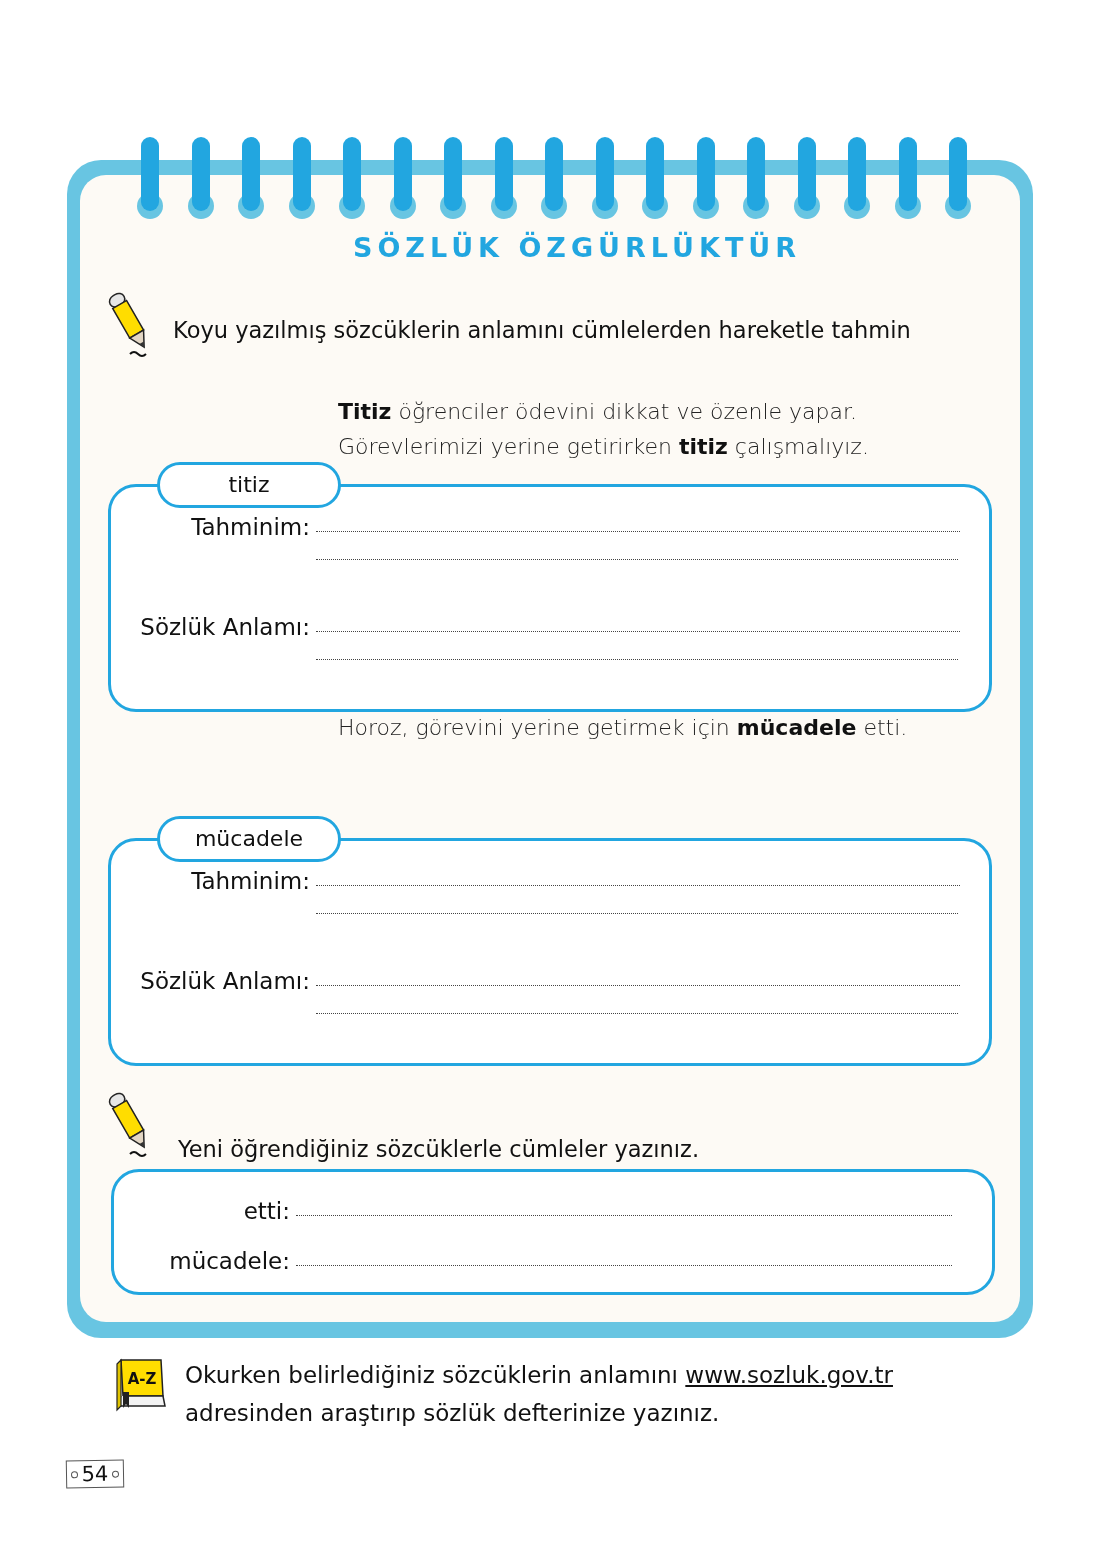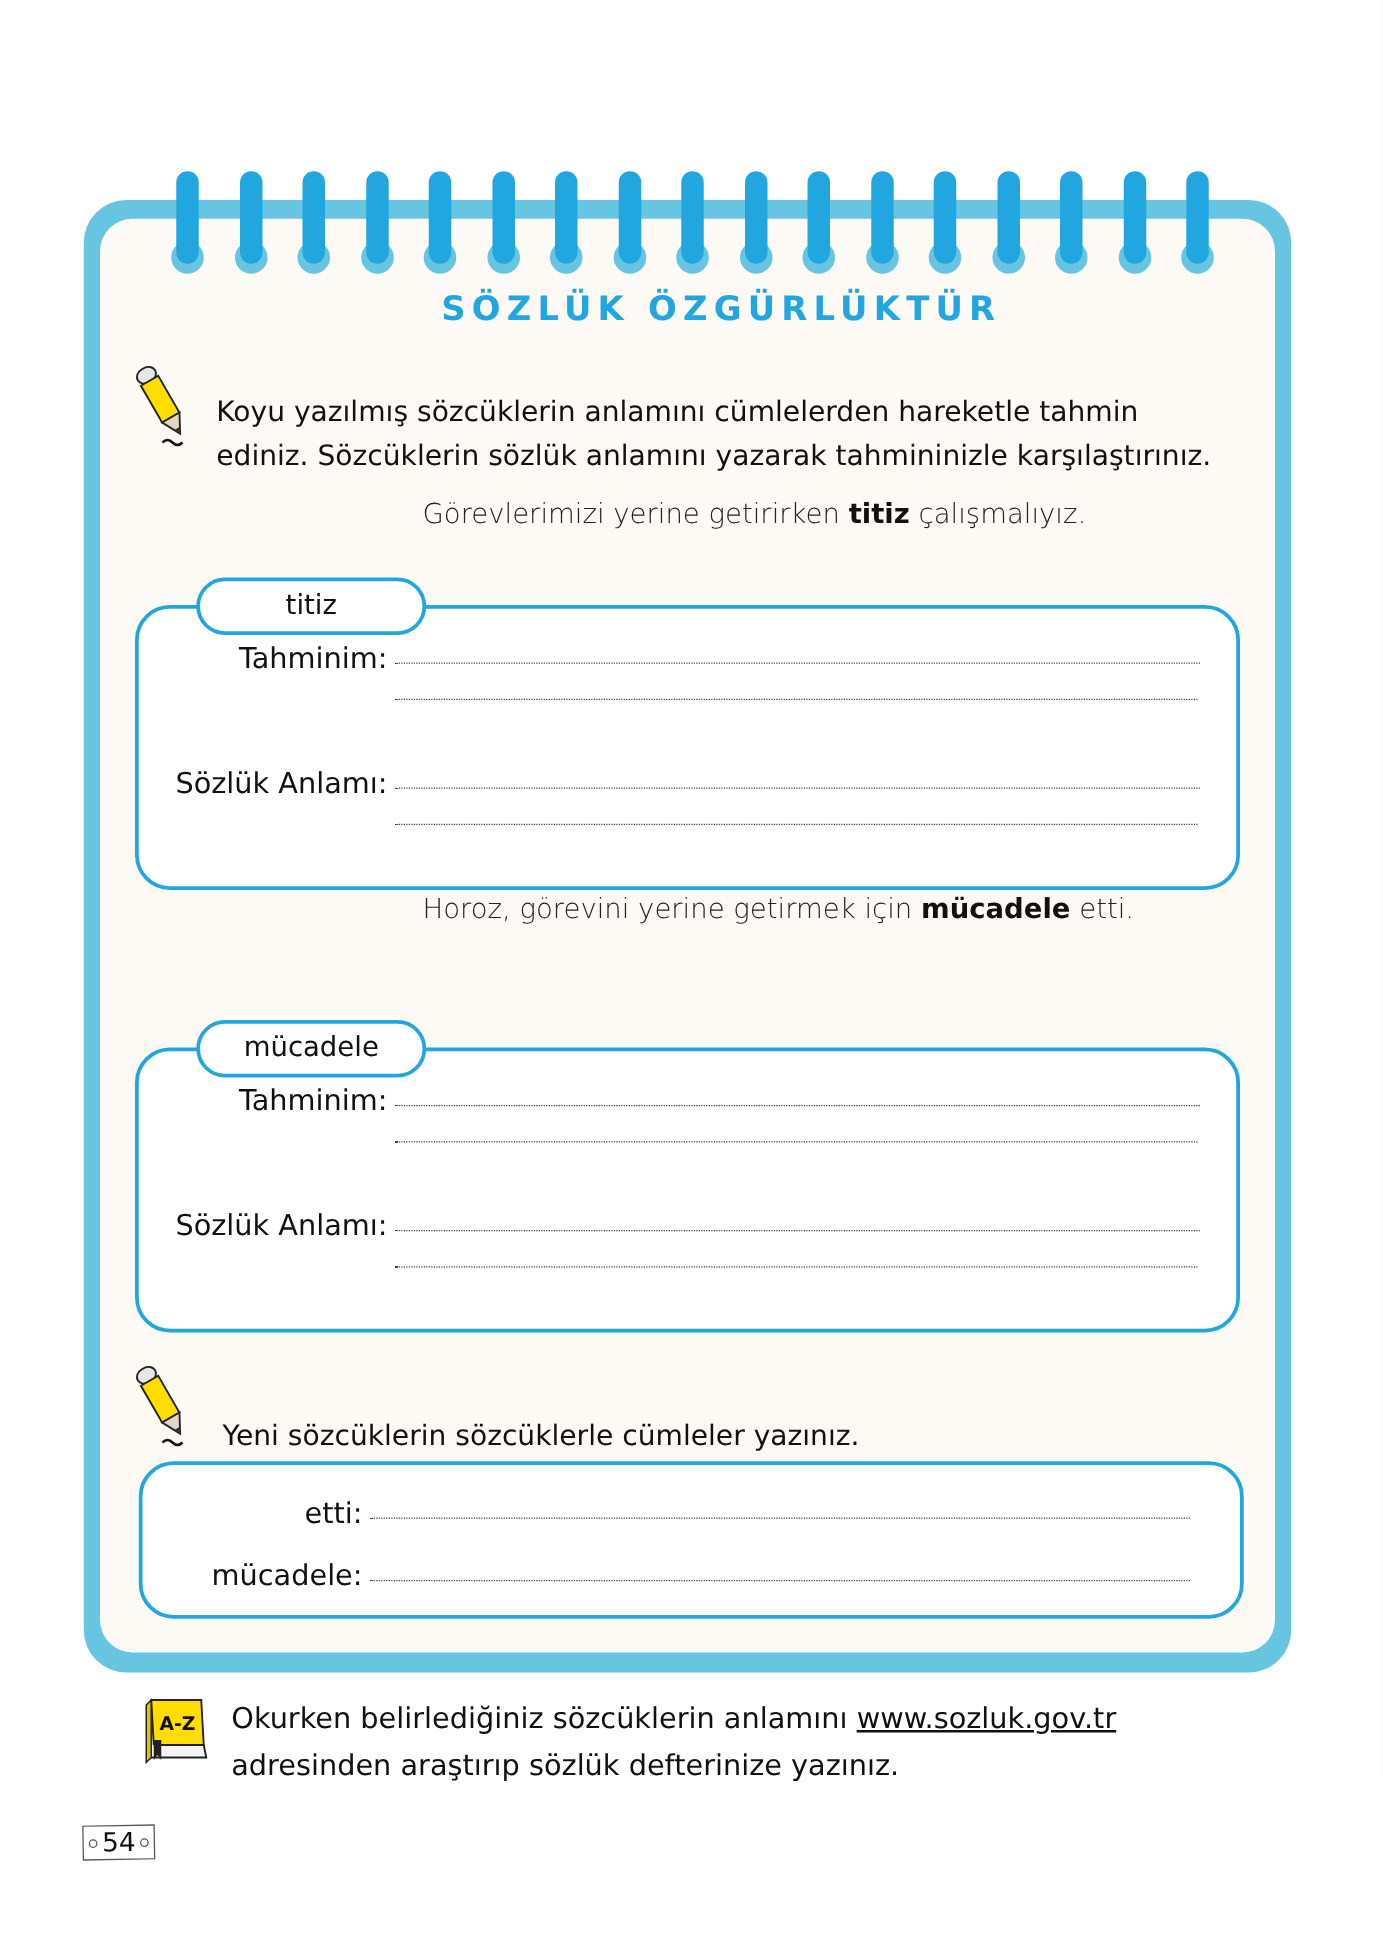--- a/index.html
+++ b/index.html
@@ -158,24 +158,24 @@
   <g transform="rotate(-30 24 36)">
     <rect x="15" y="2" width="16" height="12" rx="7" fill="#e6e6e6" stroke="#222" stroke-width="1.5"></rect>
     <rect x="15" y="13" width="16" height="34" fill="#ffdd00" stroke="#222" stroke-width="1.5"></rect>
     <polygon points="15,47 31,47 23,62" fill="#e2d5c3" stroke="#222" stroke-width="1.5"></polygon>
     <polygon points="20.5,57 25.5,57 23,62" fill="#333"></polygon>
   </g>
   <path d="M22 66 q4 -4 8 0 q4 4 8 0" stroke="#111" stroke-width="2" fill="none"></path>
 </svg>
 <div class="instr" style="left:173px; top:285px;">
   <div>Koyu yazılmış sözcüklerin anlamını cümlelerden hareketle tahmin</div>
-  <div>ediniz. Sözcüklerin sözlük anlamını yazarak tahmininizle karşılaştırınız.</div>
 </div>
 
 <div class="sentences" style="top:394px;">
+  <div><span></span><b>Titiz</b><span> öğrenciler ödevini dikkat ve özenle yapar.</span></div>
   <div><span>Görevlerimizi yerine getirirken </span><b>titiz</b><span> çalışmalıyız.</span></div>
 </div>
 <div class="box" style="left:108px; top:484px; width:884px; height:228px;"></div>
 <div class="tab" style="left:157px; top:462px; width:184px; height:46px;">titiz</div>
 <div class="row" style="left:120px; top:514px; width:840px; height:36px;">
   <span class="lbl" style="width:190px;">Tahminim:</span>
   <span class="dots"></span>
 </div>
 <div class="row" style="left:120px; top:562px; width:838px; height:36px;">
   <span class="lbl" style="width:190px;"></span>
@@ -214,21 +214,21 @@
 
 <svg class="pencil" style="left:108px; top:1088px;" viewBox="0 0 48 72">
   <g transform="rotate(-30 24 36)">
     <rect x="15" y="2" width="16" height="12" rx="7" fill="#e6e6e6" stroke="#222" stroke-width="1.5"></rect>
     <rect x="15" y="13" width="16" height="34" fill="#ffdd00" stroke="#222" stroke-width="1.5"></rect>
     <polygon points="15,47 31,47 23,62" fill="#e2d5c3" stroke="#222" stroke-width="1.5"></polygon>
     <polygon points="20.5,57 25.5,57 23,62" fill="#333"></polygon>
   </g>
   <path d="M22 66 q4 -4 8 0 q4 4 8 0" stroke="#111" stroke-width="2" fill="none"></path>
 </svg>
-<div class="instr" style="left:178px; top:1104px;">Yeni sözcüklerin sözcüklerle cümleler yazınız.</div>
+<div class="instr" style="left:178px; top:1104px;">Yeni öğrendiğiniz sözcüklerle cümleler yazınız.</div>
 
 <div class="box" style="left:111px; top:1169px; width:884px; height:126px;"></div>
 <div class="row" style="left:120px; top:1198px; width:832px; height:36px;">
   <span class="lbl" style="width:170px;">etti:</span>
   <span class="dots"></span>
 </div>
 <div class="row" style="left:120px; top:1248px; width:832px; height:36px;">
   <span class="lbl" style="width:170px;">mücadele:</span>
   <span class="dots"></span>
 </div>

